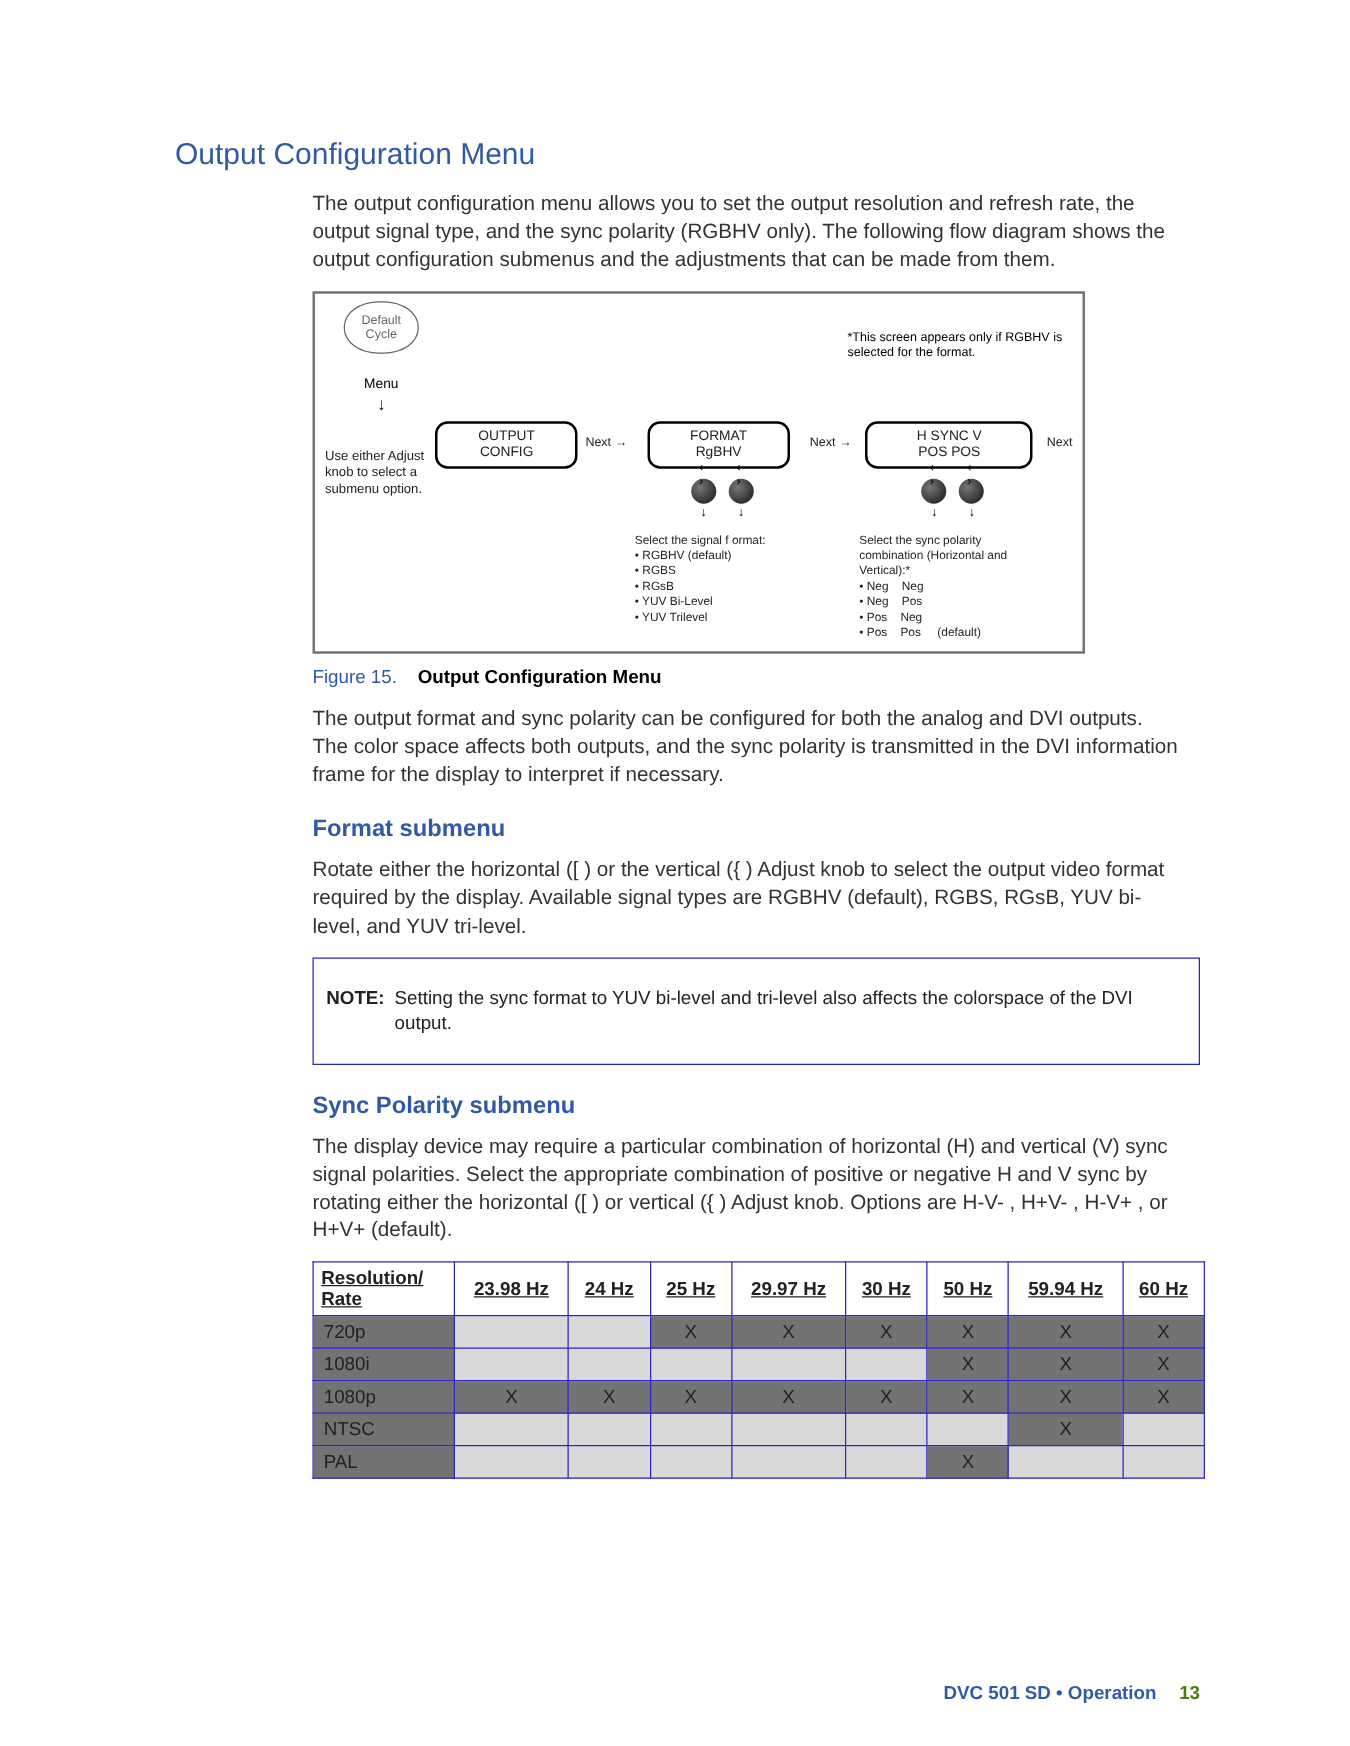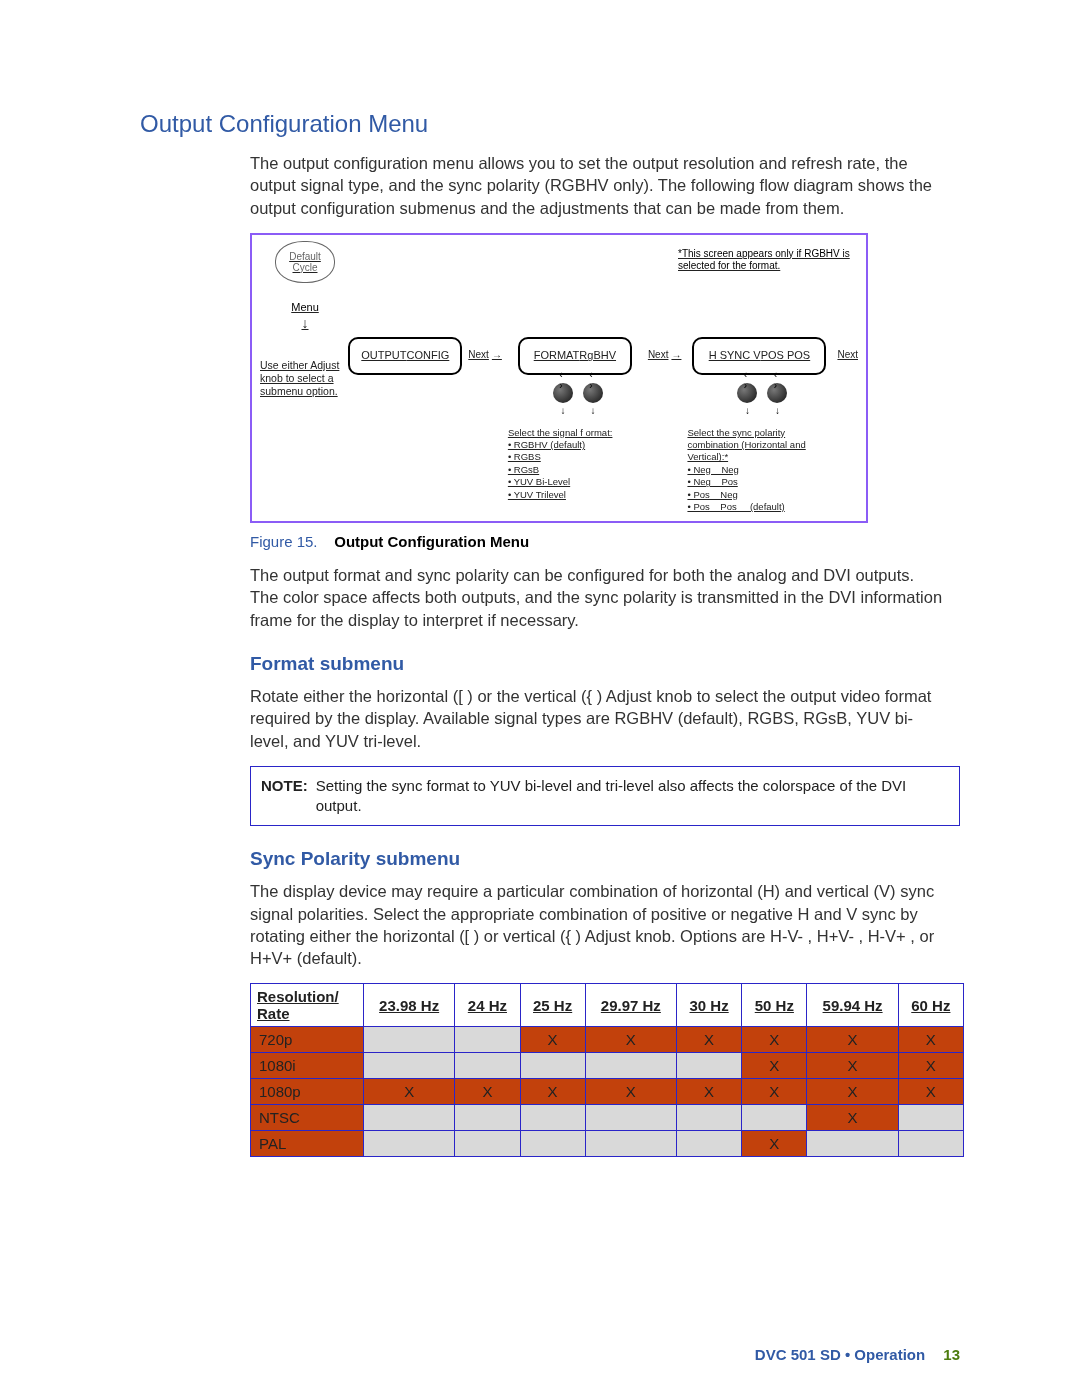--- a/index.html
+++ b/index.html
@@ -36,26 +36,25 @@
     padding-left: 110px;
   }
   .body-text.tight { margin-bottom: 8px; }
 
   
   .figure-wrap {
     margin-left: 110px;
     margin-bottom: 6px;
   }
   .diagram {
-    border: 2px solid #8b5cf6;
+    border: 2px solid #737373;
     width: 618px;
     box-sizing: border-box;
     padding: 6px 8px 8px 8px;
     font-size: 11px;
-    text-decoration: underline;
   }
   .diag-top-row {
     display: flex;
     align-items: flex-start;
   }
   .default-cycle-col {
     width: 90px;
     display: flex;
     flex-direction: column;
     align-items: center;
@@ -84,41 +83,41 @@
     content: "↓";
     font-size: 14px;
   }
   .spacer-grow { flex: 1; }
   .note-top {
     font-size: 10px;
     line-height: 1.25;
     color: #000;
     width: 180px;
     text-align: left;
-    margin-top: 7px;
+    margin-top: 24px;
   }
   .boxes-row {
     display: flex;
     align-items: flex-start;
     margin-top: 6px;
   }
   .knob-note {
     width: 140px;
     font-size: 10.5px;
     line-height: 1.25;
     margin-right: 4px;
     padding-top: 22px;
   }
   .screen-box {
     border: 2.5px solid #000;
     border-radius: 10px;
     width: 120px;
     height: 34px;
     display: flex;
-    flex-direction: row;
+    flex-direction: column;
     justify-content: center;
     align-items: center;
     font-size: 11px;
     line-height: 1.15;
     text-align: center;
     margin-right: 6px;
   }
   .screen-box.slim { width: 110px; }
   .screen-box.wide { width: 130px; }
   .next-seg {
@@ -192,40 +191,40 @@
     margin: 10px 0 14px 0;
     padding-left: 110px;
   }
   .figure-caption .fig-label { color: #315aa5; }
   .figure-caption .fig-title { font-weight: 700; color: #000; }
 
   
   .note-box {
     border: 1.5px solid #2a25c8;
     margin-left: 110px;
-    padding: 9px 10px;
+    padding: 22px 10px;
     font-size: 15px;
     line-height: 1.35;
     display: flex;
     gap: 8px;
   }
   .note-box .note-tag { font-weight: 700; }
 
   
   .rate-table {
     margin-left: 110px;
     border-collapse: collapse;
     font-size: 15px;
     width: 714px;
   }
   .rate-table th, .rate-table td {
     border: 1px solid #2a25c8;
     padding: 4px 6px;
     text-align: center;
-    background: #c2410c;
+    background: #737373;
   }
   .rate-table th {
     font-weight: 700;
     background: #fff;
     text-decoration: underline;
   }
   .rate-table th.rowhead {
     text-align: left;
     font-weight: 700;
     width: 100px;

